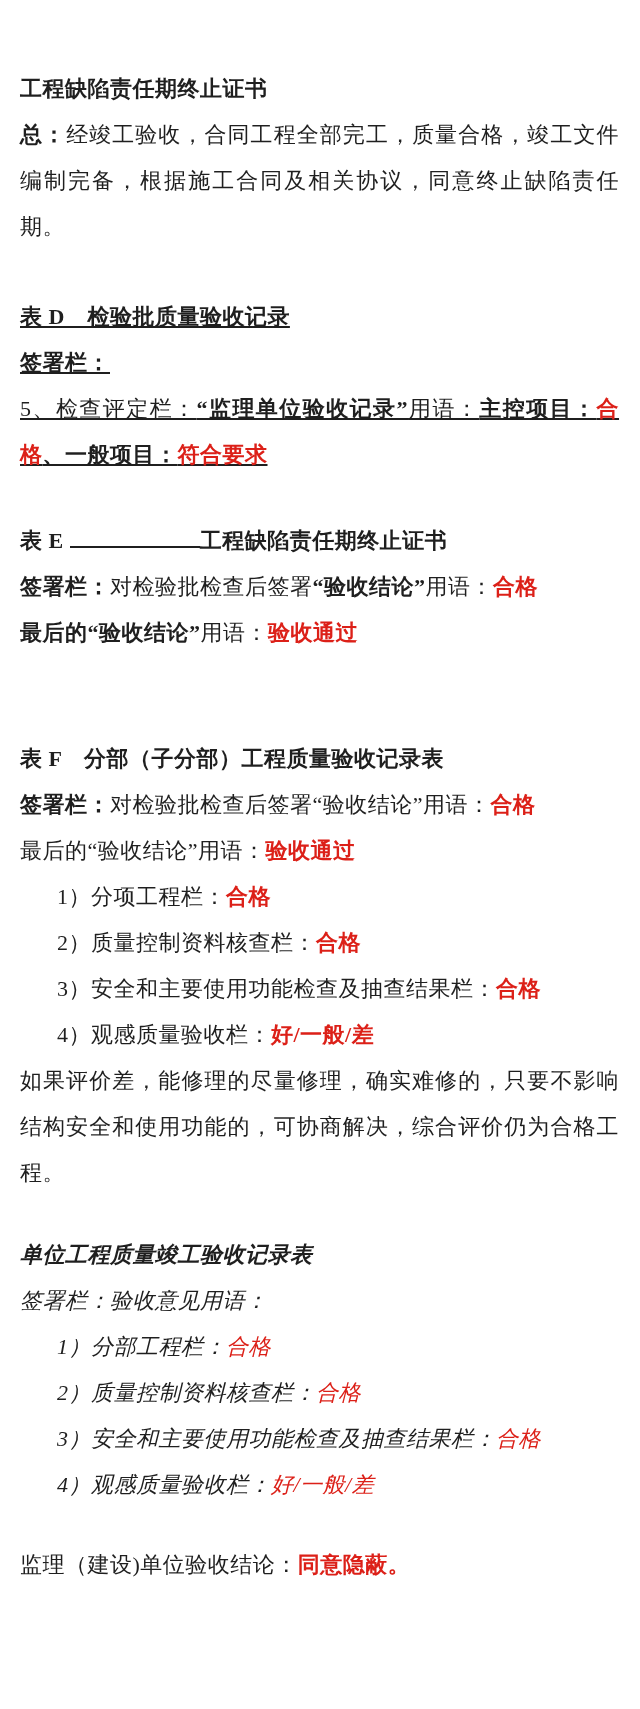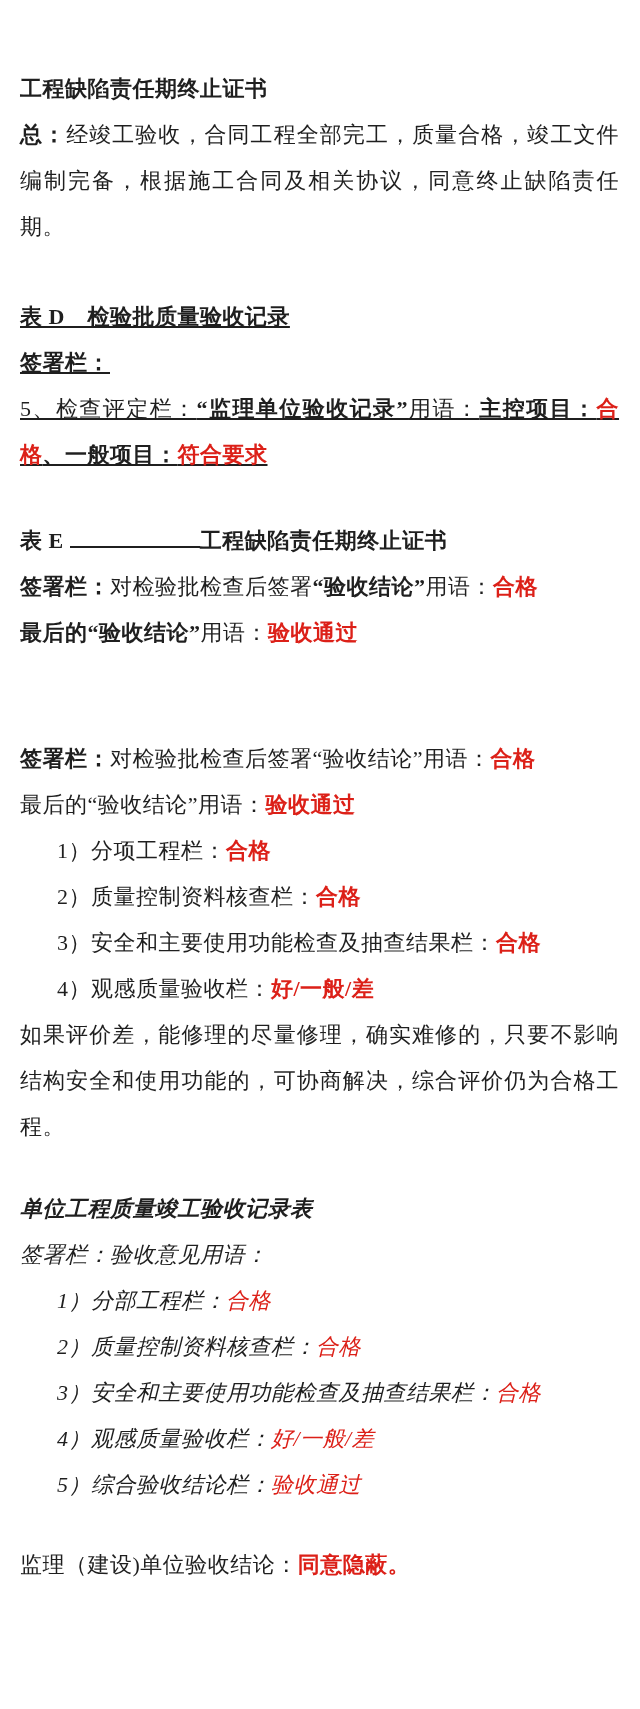--- a/index.html
+++ b/index.html
@@ -40,33 +40,33 @@
       <div class="line title"><span class="b ">表 D　检验批质量验收记录</span></div>
       <div class="line"><span class="b ">签署栏：</span></div>
       <div class="line"><span class="">5、检查评定栏：</span><span class="b ">“监理单位验收记录”</span><span class="">用语：</span><span class="b ">主控项目：</span><span class="b r">合格</span><span class="b ">、一般项目：</span><span class="b r">符合要求</span></div>
     </div>
     <div class="section sec-table-e">
       <div class="line title"><span class="b ">表 E </span><span class="blank"></span><span class="b ">工程缺陷责任期终止证书</span></div>
       <div class="line"><span class="b ">签署栏：</span><span class="">对检验批检查后签署</span><span class="b ">“验收结论”</span><span class="">用语：</span><span class="b r">合格</span></div>
       <div class="line"><span class="b ">最后的</span><span class="b ">“验收结论”</span><span class="">用语：</span><span class="b r">验收通过</span></div>
     </div>
     <div class="section sec-table-f">
+      <div class="line title"><span class="b ">表 F　分部（子分部）工程质量验收记录表</span></div>
       <div class="line"><span class="b ">签署栏：</span><span class="">对检验批检查后签署“验收结论”用语：</span><span class="b r">合格</span></div>
       <div class="line"><span class="">最后的“验收结论”用语：</span><span class="b r">验收通过</span></div>
       <div class="line item"><span class="">1）分项工程栏：</span><span class="b r">合格</span></div>
       <div class="line item"><span class="">2）质量控制资料核查栏：</span><span class="b r">合格</span></div>
       <div class="line item"><span class="">3）安全和主要使用功能检查及抽查结果栏：</span><span class="b r">合格</span></div>
       <div class="line item"><span class="">4）观感质量验收栏：</span><span class="b r">好/一般/差</span></div>
       <div class="line"><span class="">如果评价差，能修理的尽量修理，确实难修的，只要不影响结构安全和使用功能的，可协商解决，综合评价仍为合格工程。</span></div>
     </div>
     <div class="section sec-unit-project">
       <div class="line title"><span class="b ">单位工程质量竣工验收记录表</span></div>
       <div class="line"><span class="">签署栏：验收意见用语：</span></div>
       <div class="line item"><span class="">1）分部工程栏：</span><span class="r">合格</span></div>
       <div class="line item"><span class="">2）质量控制资料核查栏：</span><span class="r">合格</span></div>
       <div class="line item"><span class="">3）安全和主要使用功能检查及抽查结果栏：</span><span class="r">合格</span></div>
       <div class="line item"><span class="">4）观感质量验收栏：</span><span class="r">好/一般/差</span></div>
-      <div class="line item"><span class="">5）综合验收结论栏：</span><span class="r">验收通过</span></div>
     </div>
     <div class="section sec-rebar">
       <div class="line"><span class="">监理（建设)单位验收结论：</span><span class="b r">同意隐蔽。</span></div>
     </div>
   </div>
 
 </body></html>

